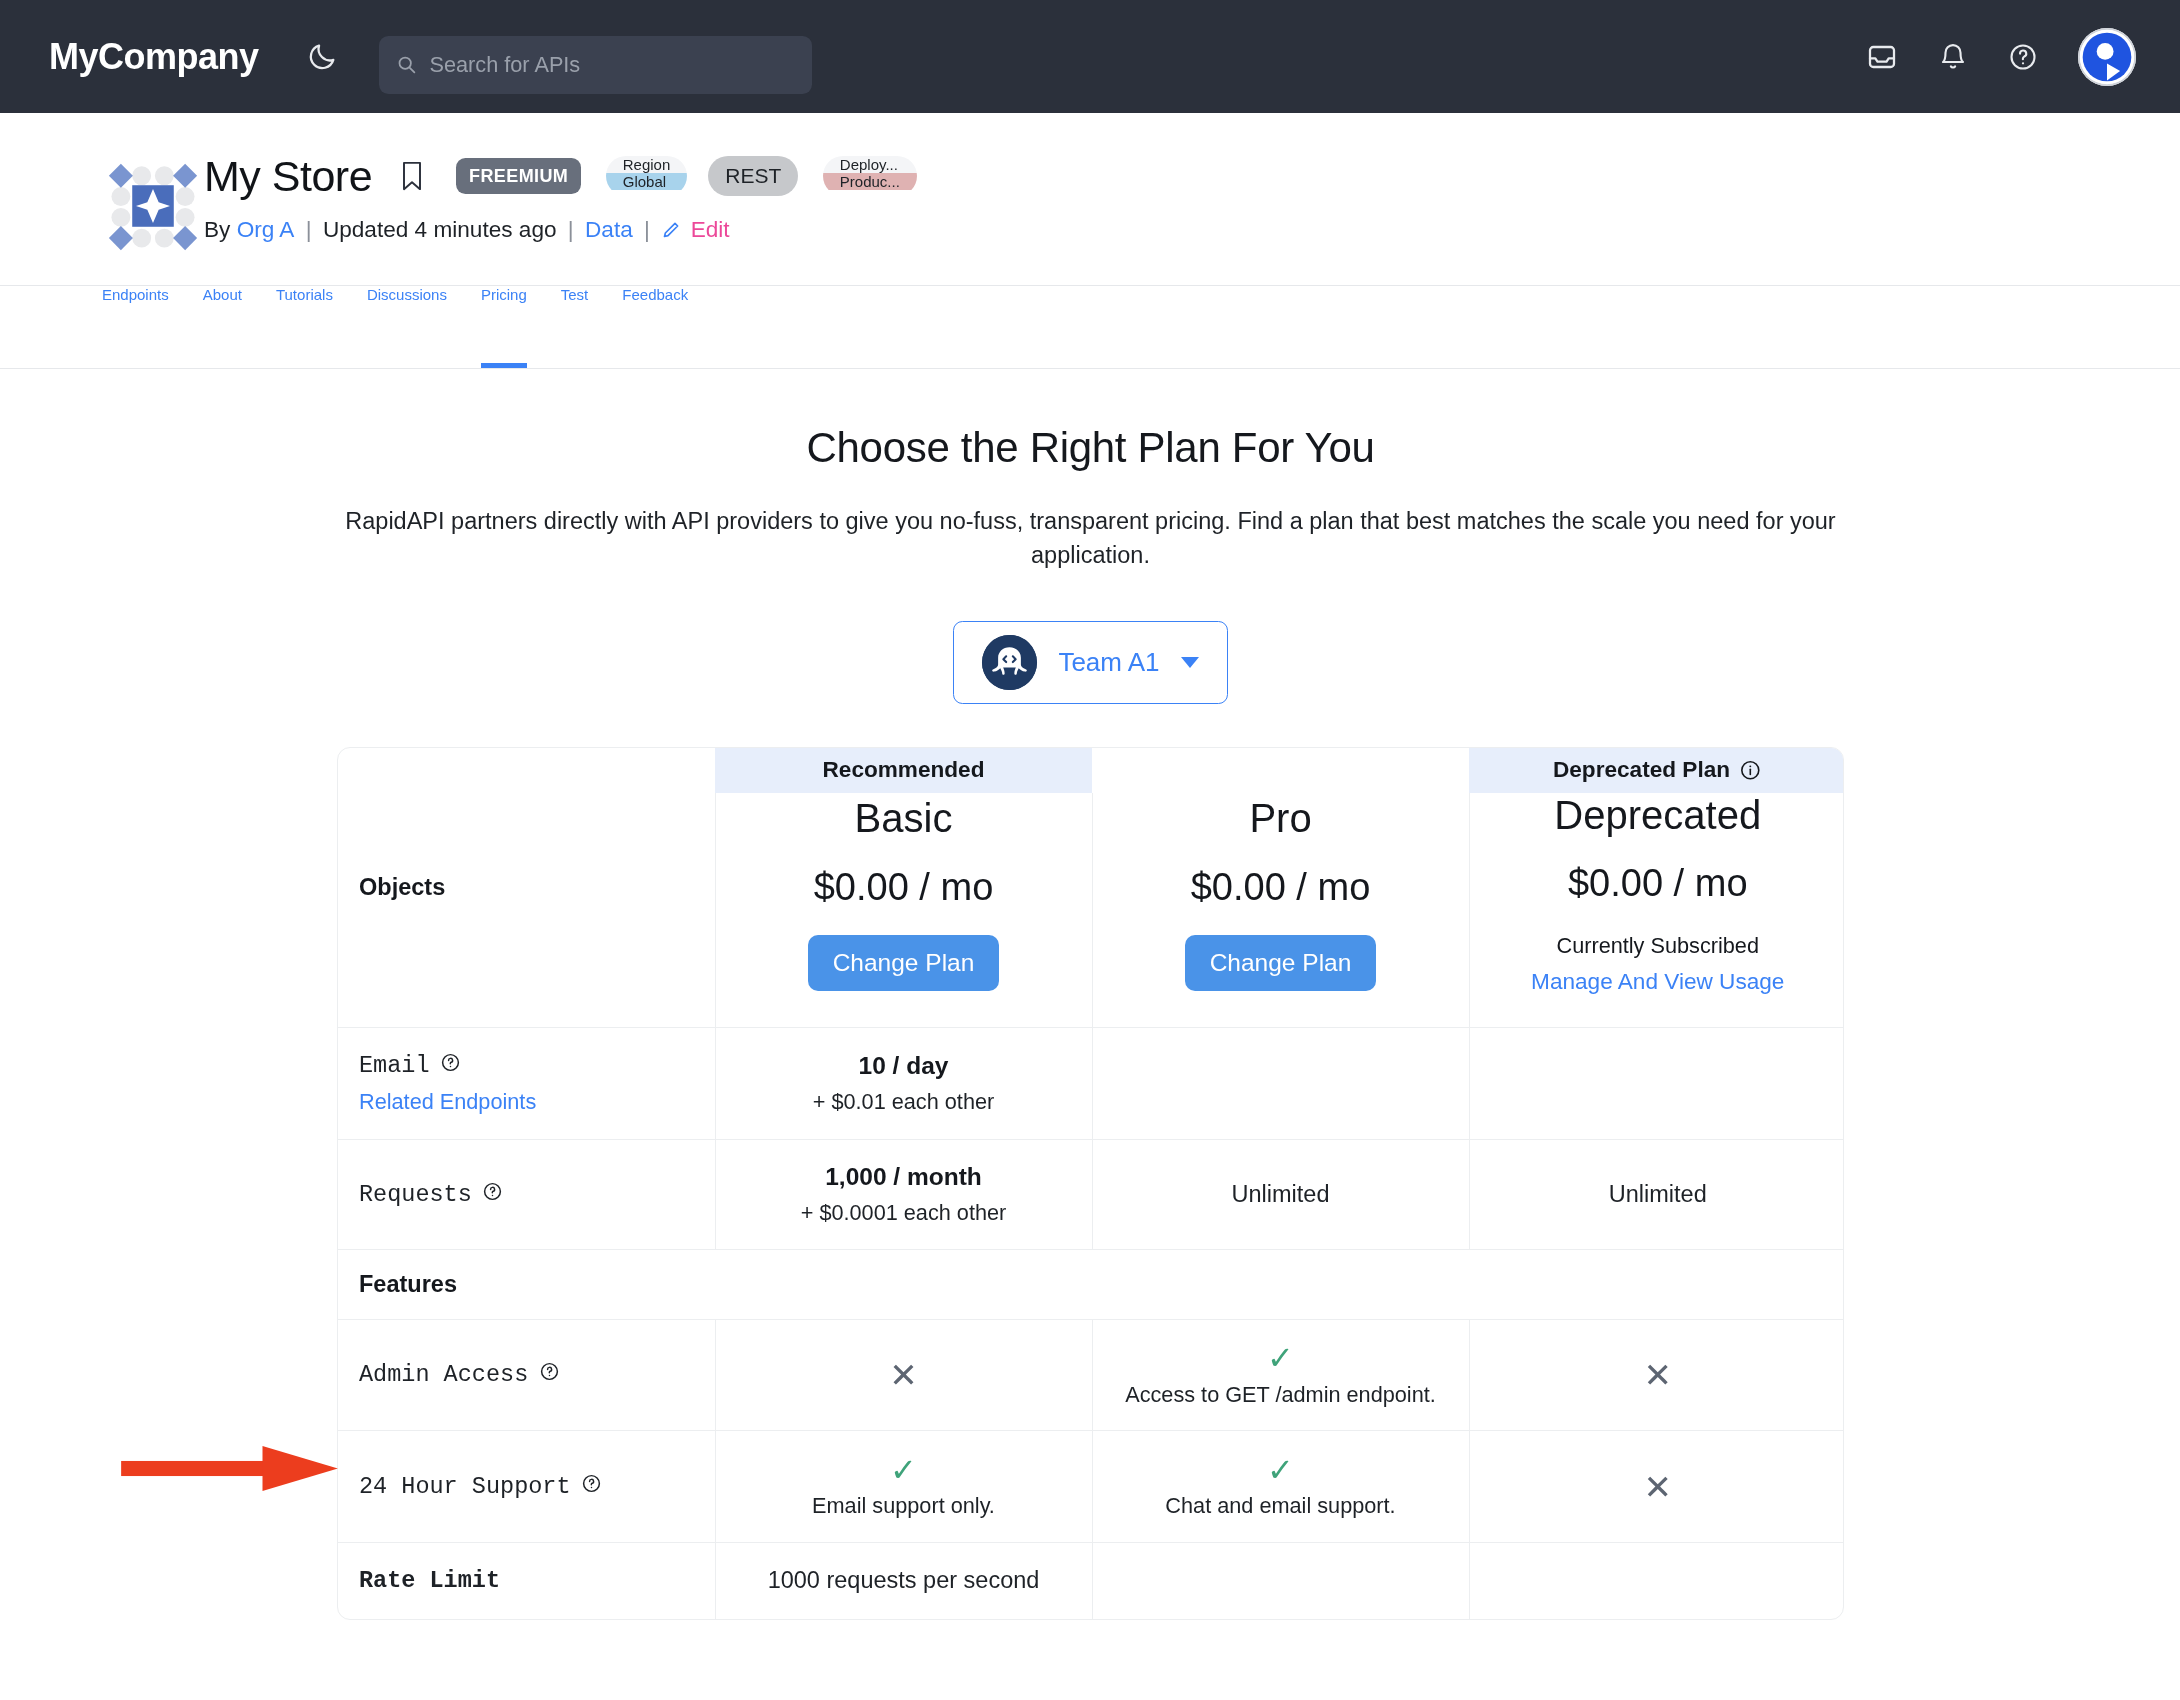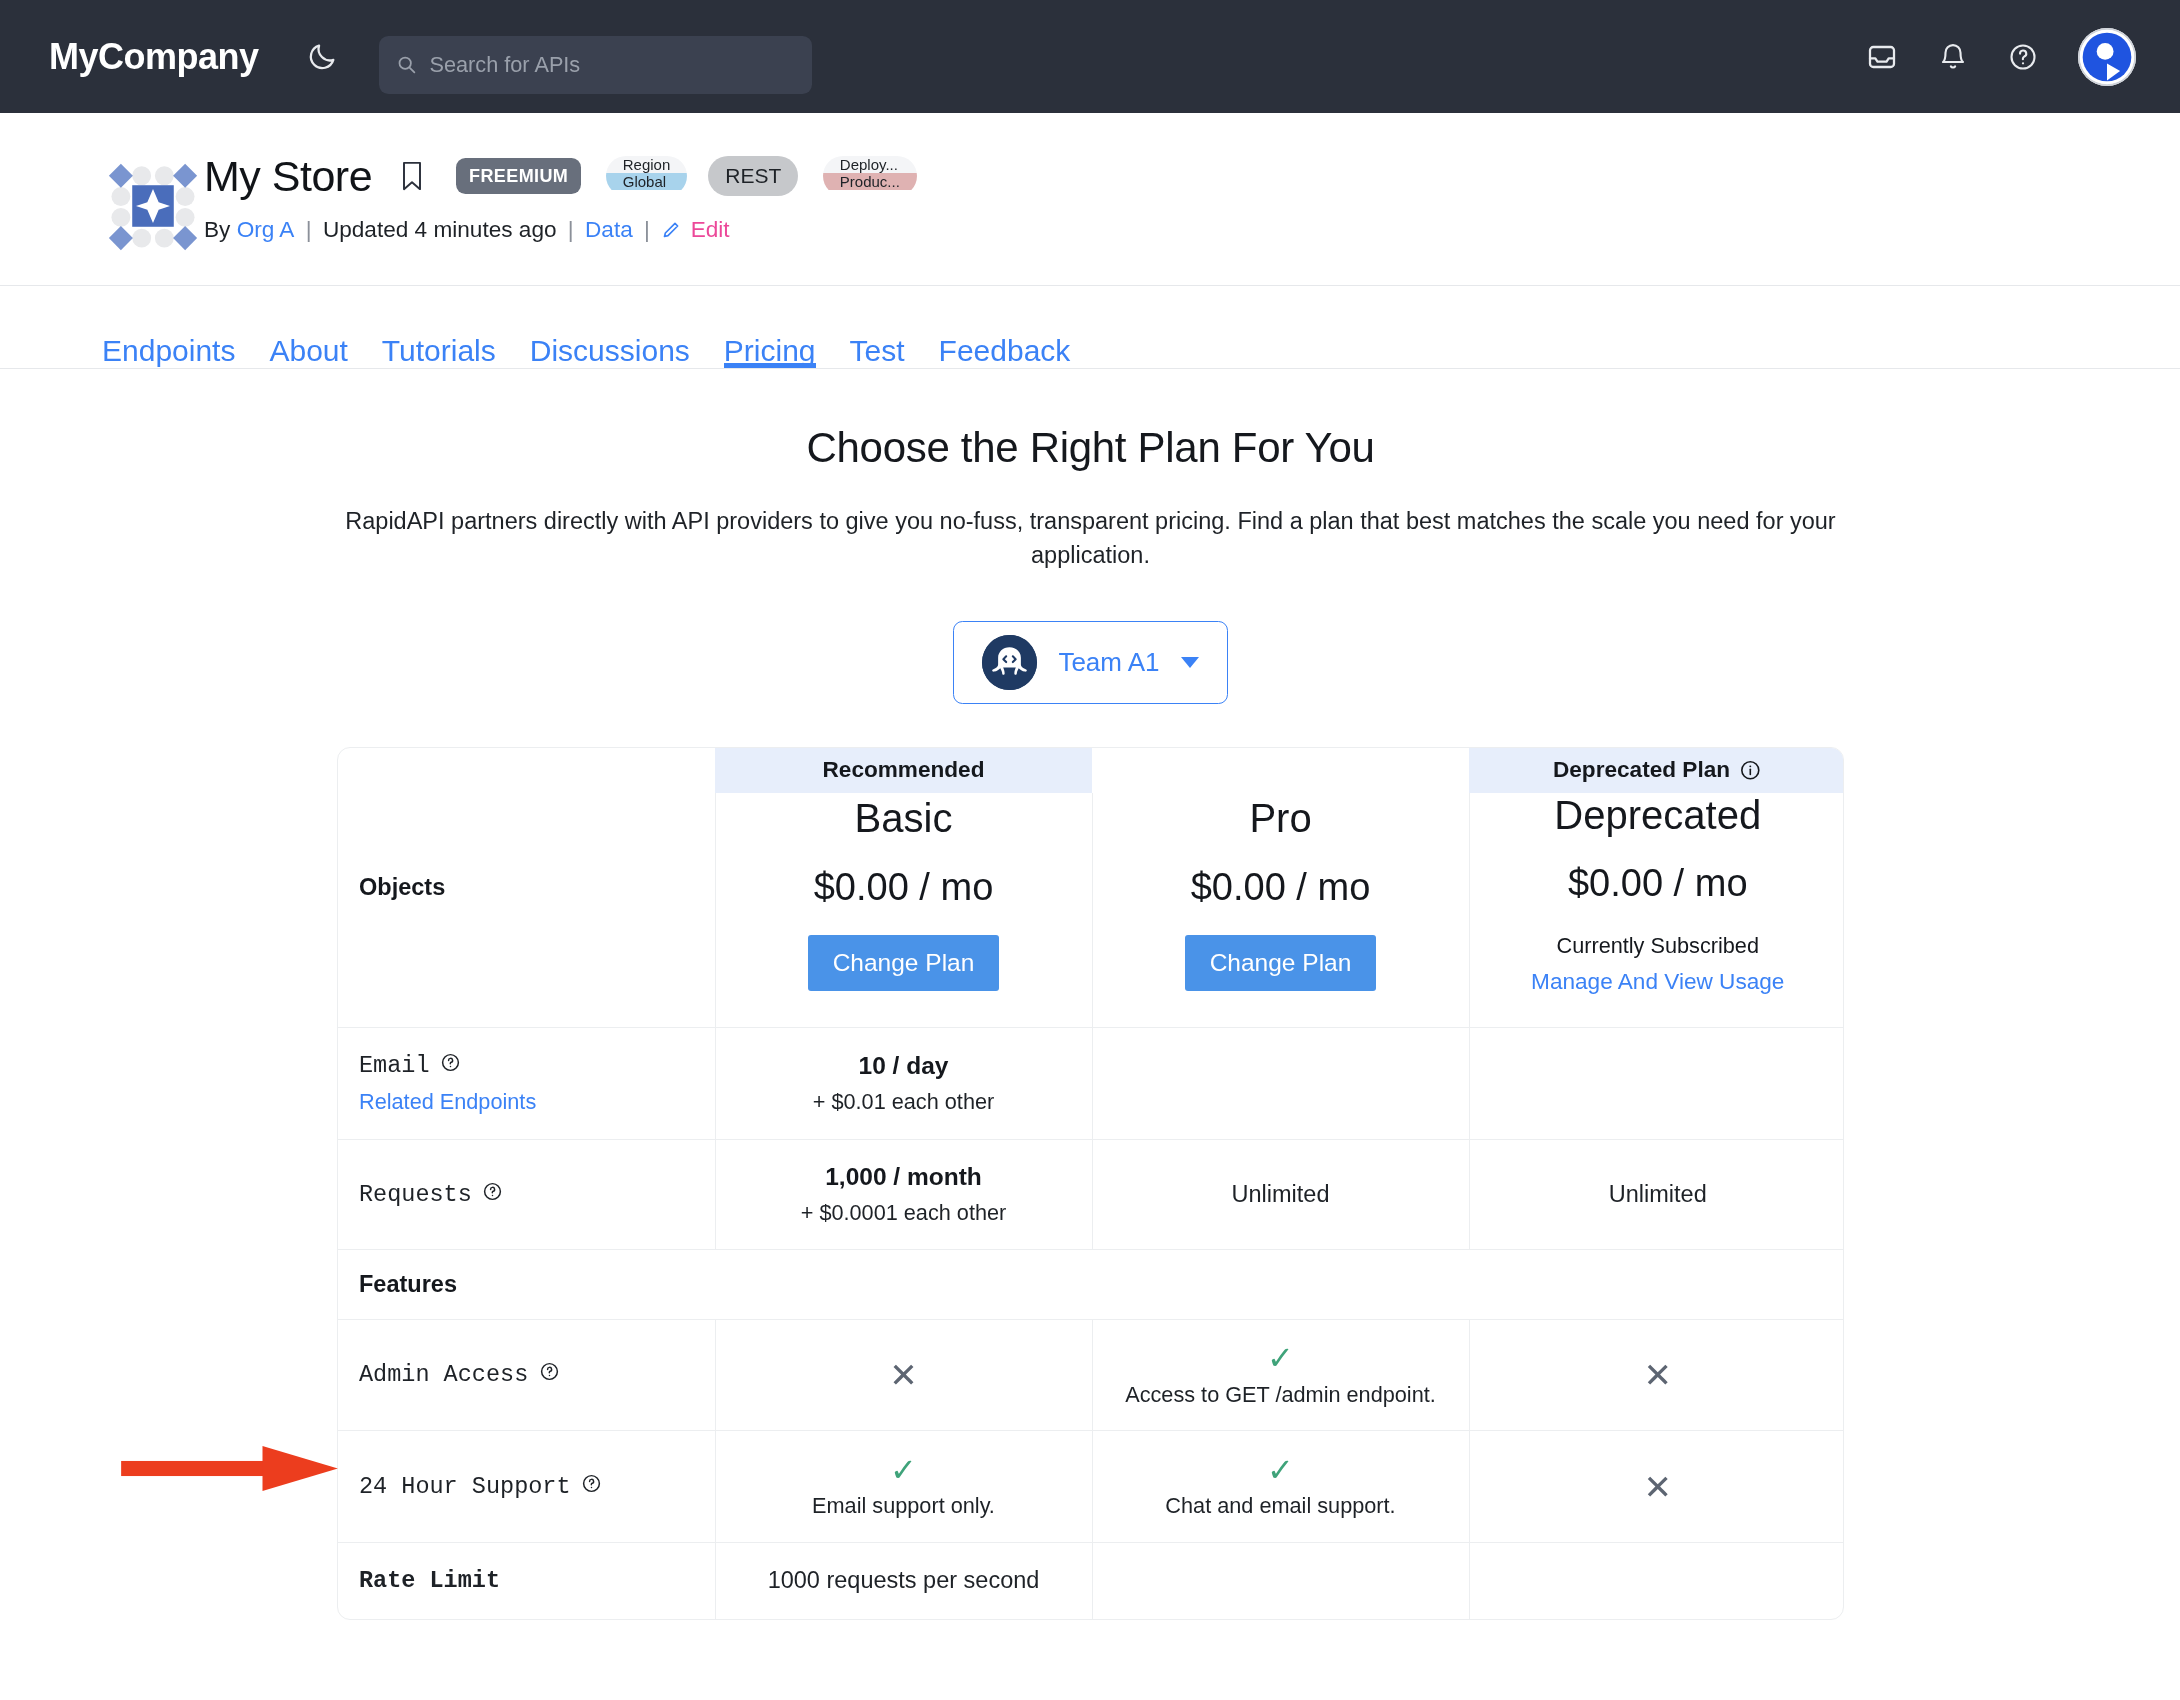--- a/index.html
+++ b/index.html
@@ -181,23 +181,23 @@
   .tabs {
     display: flex;
     gap: 0;
     padding-left: 102px;
     border-bottom: 0.9px solid #e6e8eb;
     height: 83px;
     align-items: stretch;
   }
   .tab {
     color: #3b82f6;
-    font-size: 30px;
-    display: flex;
-    align-items: flex-end;
+    font-size: 15px;
+    display: flex;
+    align-items: flex-start;
     padding: 0 0;
     margin-right: 34px;
     position: relative;
     cursor: pointer;
     white-space: nowrap;
   }
   .tab.active::after {
     content: "";
     position: absolute;
     left: 0; right: 0; bottom: 0;
@@ -280,21 +280,21 @@
     vertical-align: top;
   }
   .plan-name { font-size: 40px; color: #15181d; font-weight: normal; }
   .plan-price { font-size: 38px; color: #15181d; margin-top: 24.5px; font-weight: normal; }
   .btn-change {
     margin-top: 26px;
     display: inline-block;
     background: #4a93e8;
     color: #ffffff;
     border: none;
-    border-radius: 3px;
+    border-radius: 10px;
     font-size: 24.5px;
     font-family: "Liberation Sans", sans-serif;
     padding: 14px 24.5px;
     cursor: pointer;
   }
   .sub-note { margin-top: 28px; font-size: 21.7px; color: #15181d; }
   .sub-link { margin-top: 9.4px; font-size: 22.6px; color: #3b82f6; cursor: pointer; }
 
   .objects-cell {
     font-size: 23.5px;

